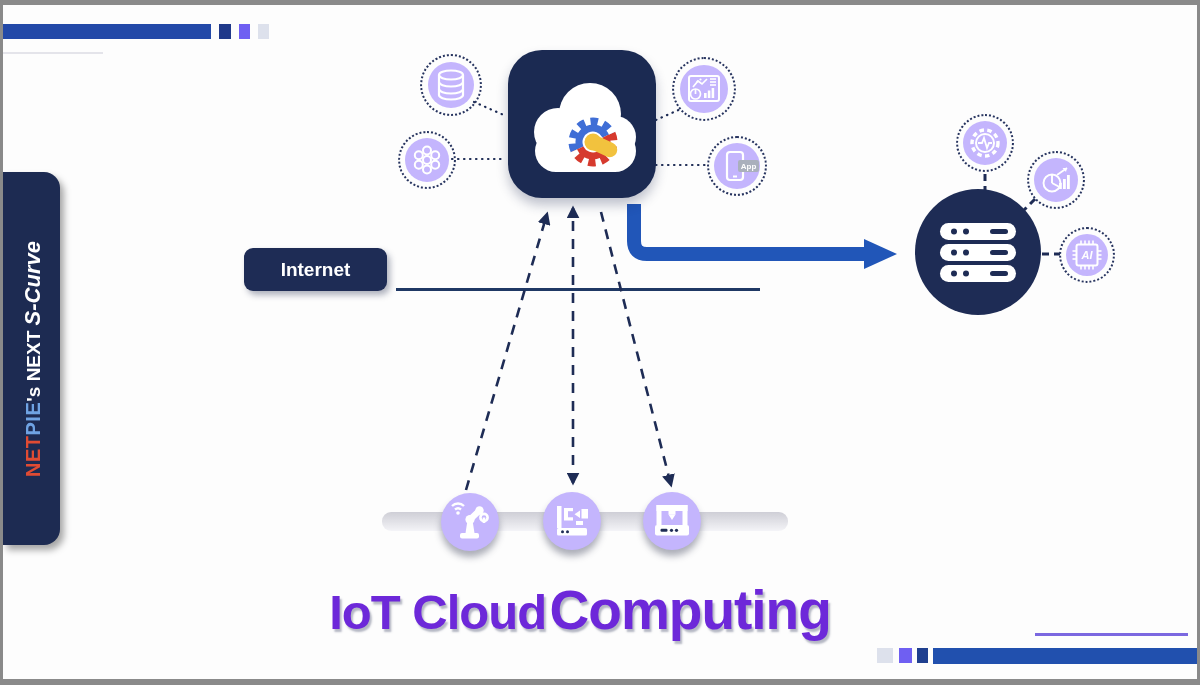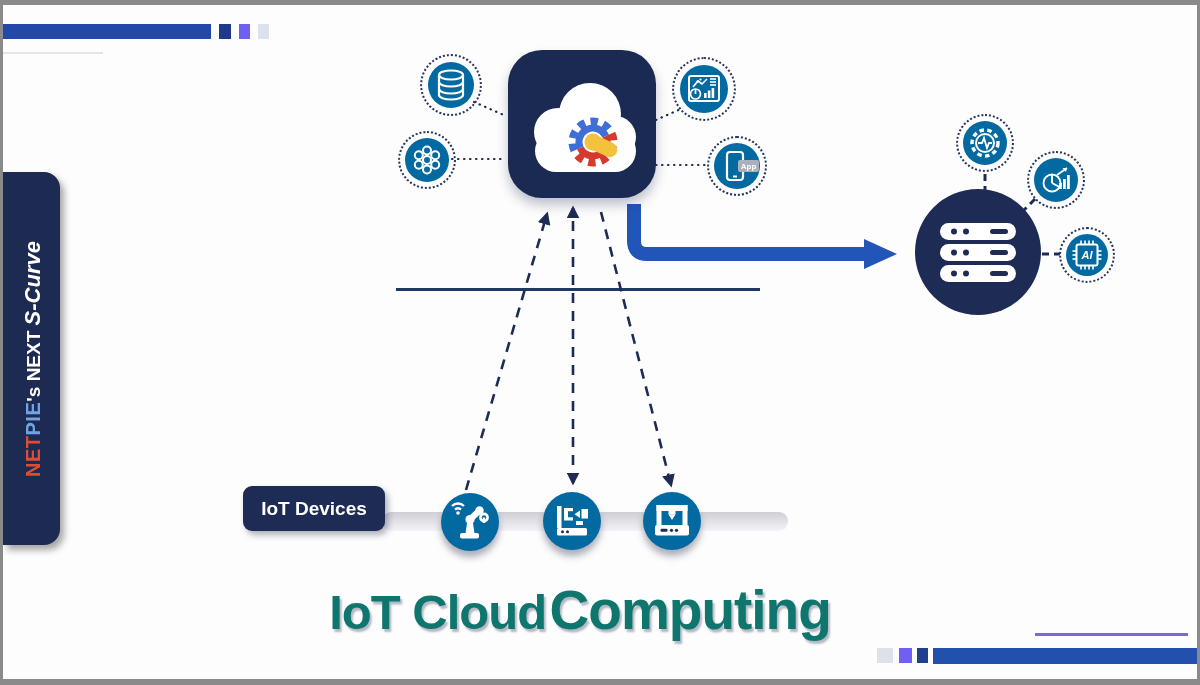--- a/index.html
+++ b/index.html
@@ -1,33 +1,33 @@
 <!DOCTYPE html>
 <html><head>
 <meta charset="utf-8">
 <style>
   html,body{margin:0;padding:0;}
   body{width:1200px;height:685px;position:relative;background:#8a8a8a;font-family:"Liberation Sans",sans-serif;overflow:hidden;}
   .slide{position:absolute;inset:0;background:#fdfdfd;}
   .frame{position:absolute;inset:0;border-top:5px solid #8a8a8a;border-bottom:6px solid #8a8a8a;border-left:3px solid #8a8a8a;border-right:3px solid #8a8a8a;pointer-events:none;z-index:60;}
   .abs{position:absolute;}
-  .navy-circle{background:#0369a1;border-radius:50%;display:flex;align-items:center;justify-content:center;}
+  .navy-circle{background:#c4b5fd;border-radius:50%;display:flex;align-items:center;justify-content:center;}
   .dotted-ring{position:absolute;border:2px dotted #27345f;border-radius:50%;display:flex;align-items:center;justify-content:center;box-sizing:border-box;background:transparent;}
   .pill{background:#1e2c55;border-radius:9px;color:#fff;font-weight:700;font-size:19px;display:flex;align-items:center;justify-content:center;box-shadow:3px 4px 6px rgba(25,35,70,.35);}
   .dev-circle{box-shadow:0 6px 7px rgba(40,45,70,.38);}
   .sidebar{left:3px;top:172px;width:57px;height:373px;background:#1d2b52;border-radius:0 16px 16px 0;box-shadow:4px 5px 7px rgba(0,0,0,.35);}
   .sidebar-text{position:absolute;width:380px;height:57px;left:50%;top:50%;transform:translate(-50%,-50%) rotate(-90deg);text-align:center;line-height:57px;white-space:nowrap;font-weight:700;}
   .sidebar-text .net{color:#e04b33;font-size:20px;letter-spacing:.5px;}
   .sidebar-text .pie{color:#6fa3e3;font-size:20px;letter-spacing:.5px;}
   .sidebar-text .mid{color:#ffffff;font-size:19px;}
   .sidebar-text .scv{color:#ffffff;font-size:22px;font-style:italic;}
   .cloud-hub{left:508px;top:50px;width:148px;height:148px;background:#1b2a52;border-radius:34px;box-shadow:0 7px 12px rgba(30,40,80,.28);}
   .band{left:382px;top:512px;width:406px;height:19px;border-radius:9px;background:linear-gradient(180deg,#c7c7d0,#f3f3f7);opacity:.85;filter:blur(.6px);}
   .internet-line{left:396px;top:288px;width:364px;height:3px;background:#1f3864;}
-  .title{left:265px;top:578px;width:630px;text-align:center;white-space:nowrap;color:#0f766e;font-weight:700;text-shadow:2px 3px 2px rgba(110,115,140,.5);letter-spacing:-1px;}
+  .title{left:265px;top:578px;width:630px;text-align:center;white-space:nowrap;color:#6d28d9;font-weight:700;text-shadow:2px 3px 2px rgba(110,115,140,.5);letter-spacing:-1px;}
   .title .t1{font-size:49px;}
   .title .t2{font-size:55px;}
   .decor{background:#2349a8;}
   svg{display:block;}
 </style>
 </head>
 <body>
 
 <div class="slide">
 
@@ -68,25 +68,25 @@
       <line x1="573" y1="483" x2="573" y2="208" marker-end="url(#arr)" marker-start="url(#arr)"></line>
       <line x1="601" y1="212" x2="671" y2="485" marker-end="url(#arr)"></line>
     </g>
 
     <g>
       <path d="M634 204 V241 Q634 254 647 254 H866" stroke="#2156b8" stroke-width="14" fill="none"></path>
       <polygon points="864,239 897,254 864,269" fill="#2156b8"></polygon>
     </g>
   </svg>
 
+  <div class="abs pill" style="left:244px;top:248px;width:143px;height:43px;">
+    <span>Internet</span>
+  </div>
 
   <div class="abs band"></div>
-  <div class="abs pill" style="left:243px;top:486px;width:142px;height:45px;">
-    <span>IoT Devices</span>
-  </div>
 
   <div class="abs cloud-hub">
     <svg width="148" height="148" viewBox="0 0 148 148">
       <defs>
         <clipPath id="cpT">
             <rect x="-32" y="-32" width="64" height="32"></rect>
           </clipPath>
         <clipPath id="cpB">
             <rect x="-32" y="0" width="64" height="32"></rect>
           </clipPath>

